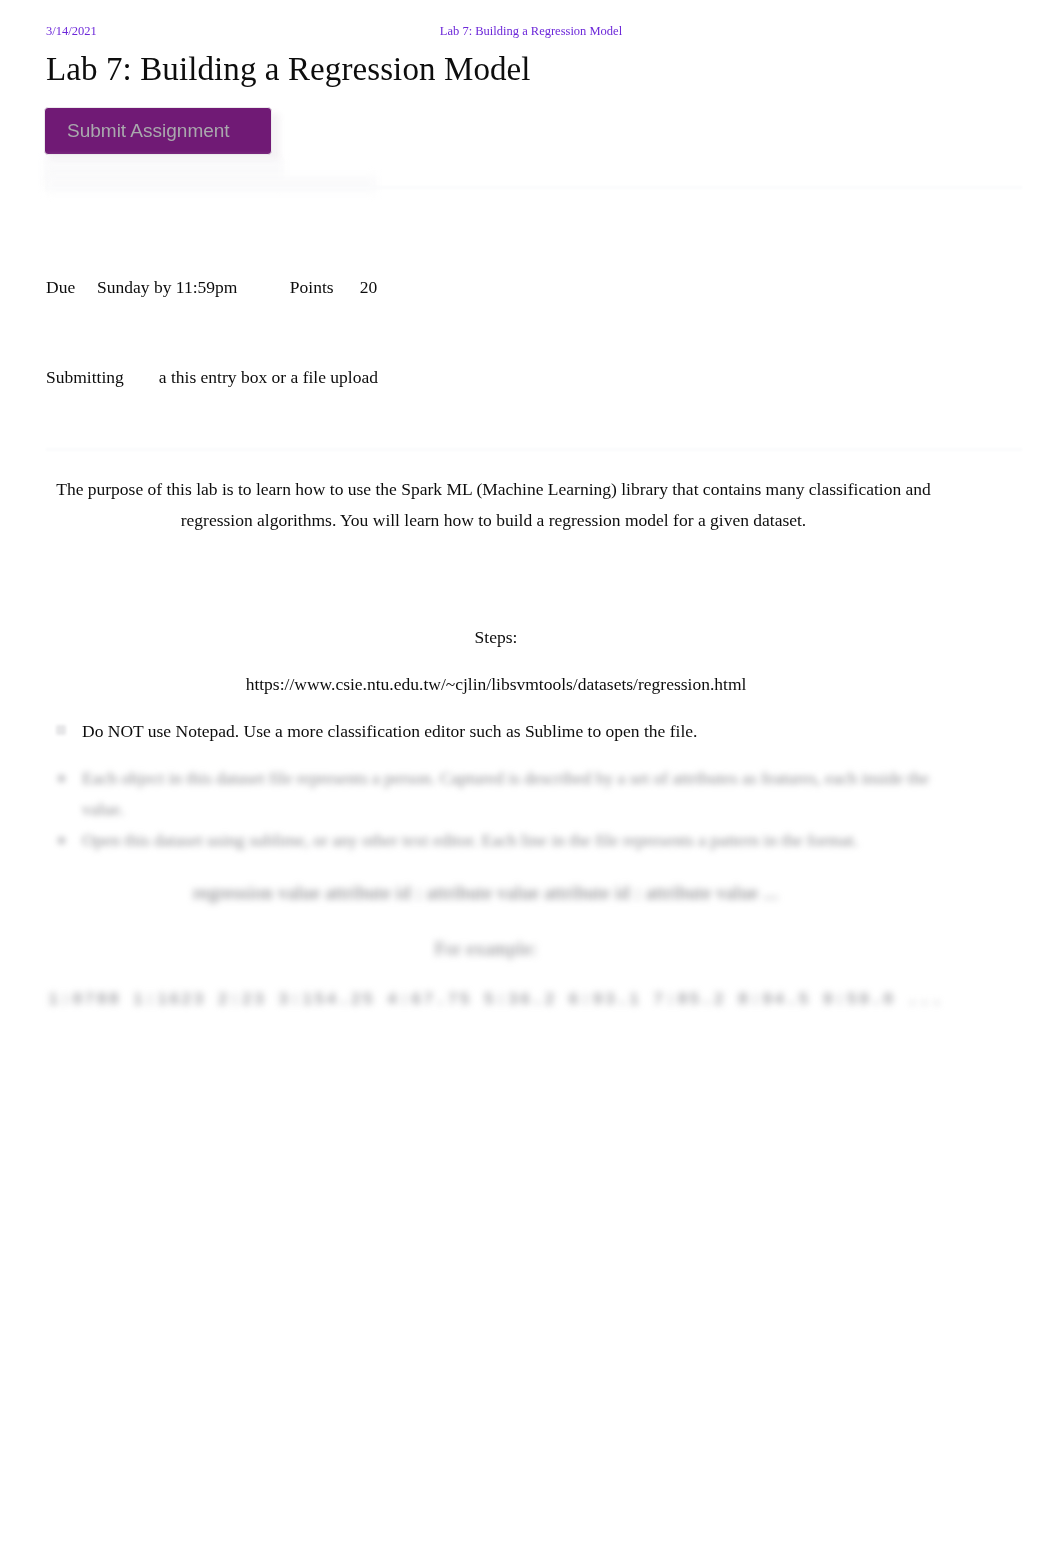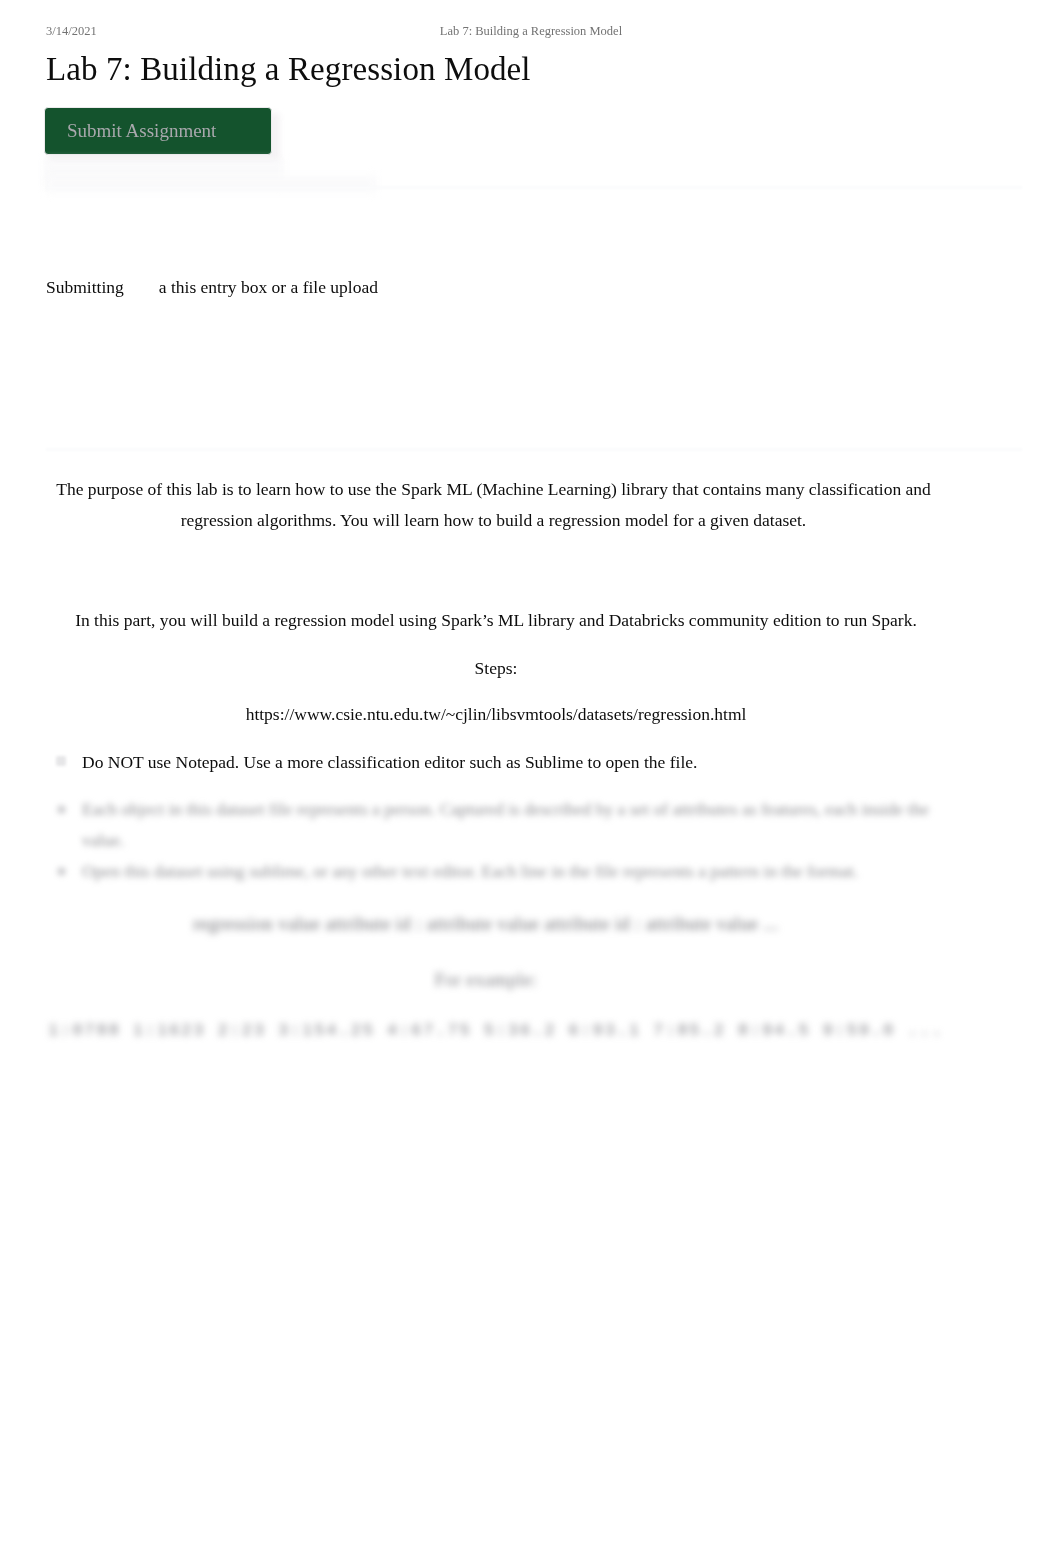--- a/index.html
+++ b/index.html
@@ -19,21 +19,21 @@
   }
 
   
   .print-header {
     position: absolute;
     top: 24px;
     left: 0;
     width: 1062px;
     height: 16px;
     font-size: 12.5px;
-    color: #737373;
+    color: #6d28d9;
   }
   .print-header .ph-date {
     position: absolute;
     left: 46px;
     top: 0;
     white-space: nowrap;
   }
   .print-header .ph-title {
     position: absolute;
     left: 0;
@@ -75,25 +75,25 @@
     border-radius: 4px;
     filter: blur(3px);
     opacity: 0.85;
   }
   .submit-btn {
     position: absolute;
     left: 2px;
     top: 2px;
     width: 228px;
     height: 48px;
-    background: #14532d;
+    background: #701a75;
     border: 1px solid #eceaec;
     border-radius: 4px;
     color: #a9a8ad;
-    font-family: Liberation Serif, serif;
+    font-family: Liberation Sans, sans-serif;
     font-size: 19px;
     line-height: 46px;
     text-align: left;
     padding: 0 0 0 22px;
     filter: blur(0.7px);
     cursor: pointer;
     white-space: nowrap;
     overflow: hidden;
   }
 
@@ -236,33 +236,33 @@
   <div class="submit-shadow"></div>
   <button class="submit-btn">Submit Assignment</button>
 </div>
 
 <div class="wash wash-a"></div>
 <div class="wash wash-b"></div>
 <div class="rule rule-top"></div>
 <div class="rule rule-bottom"></div>
 
 <div class="meta">
+  <span class="meta-row">Due     Sunday by 11:59pm            Points      20</span>
   <span class="meta-row">Submitting        a this entry box or a file upload</span>
 </div>
 
 <div class="content">
 
   <p class="para-intro">The purpose of this lab is to learn how to use the Spark ML (Machine Learning) library that contains many classification and regression algorithms. You will learn how to build a regression model for a given dataset.</p>
 
   <div class="spacer-lg"></div>
 
 
   <div class="spacer-md"></div>
 
-  <p>In this part, you will build a regression model using Spark’s ML library and Databricks community edition to run Spark.</p>
 
   <div class="spacer-md"></div>
 
   <p>Steps:</p>
 
   <div class="spacer-sm"></div>
 
 
   <p class="url-line">https://www.csie.ntu.edu.tw/~cjlin/libsvmtools/datasets/regression.html</p>
 

